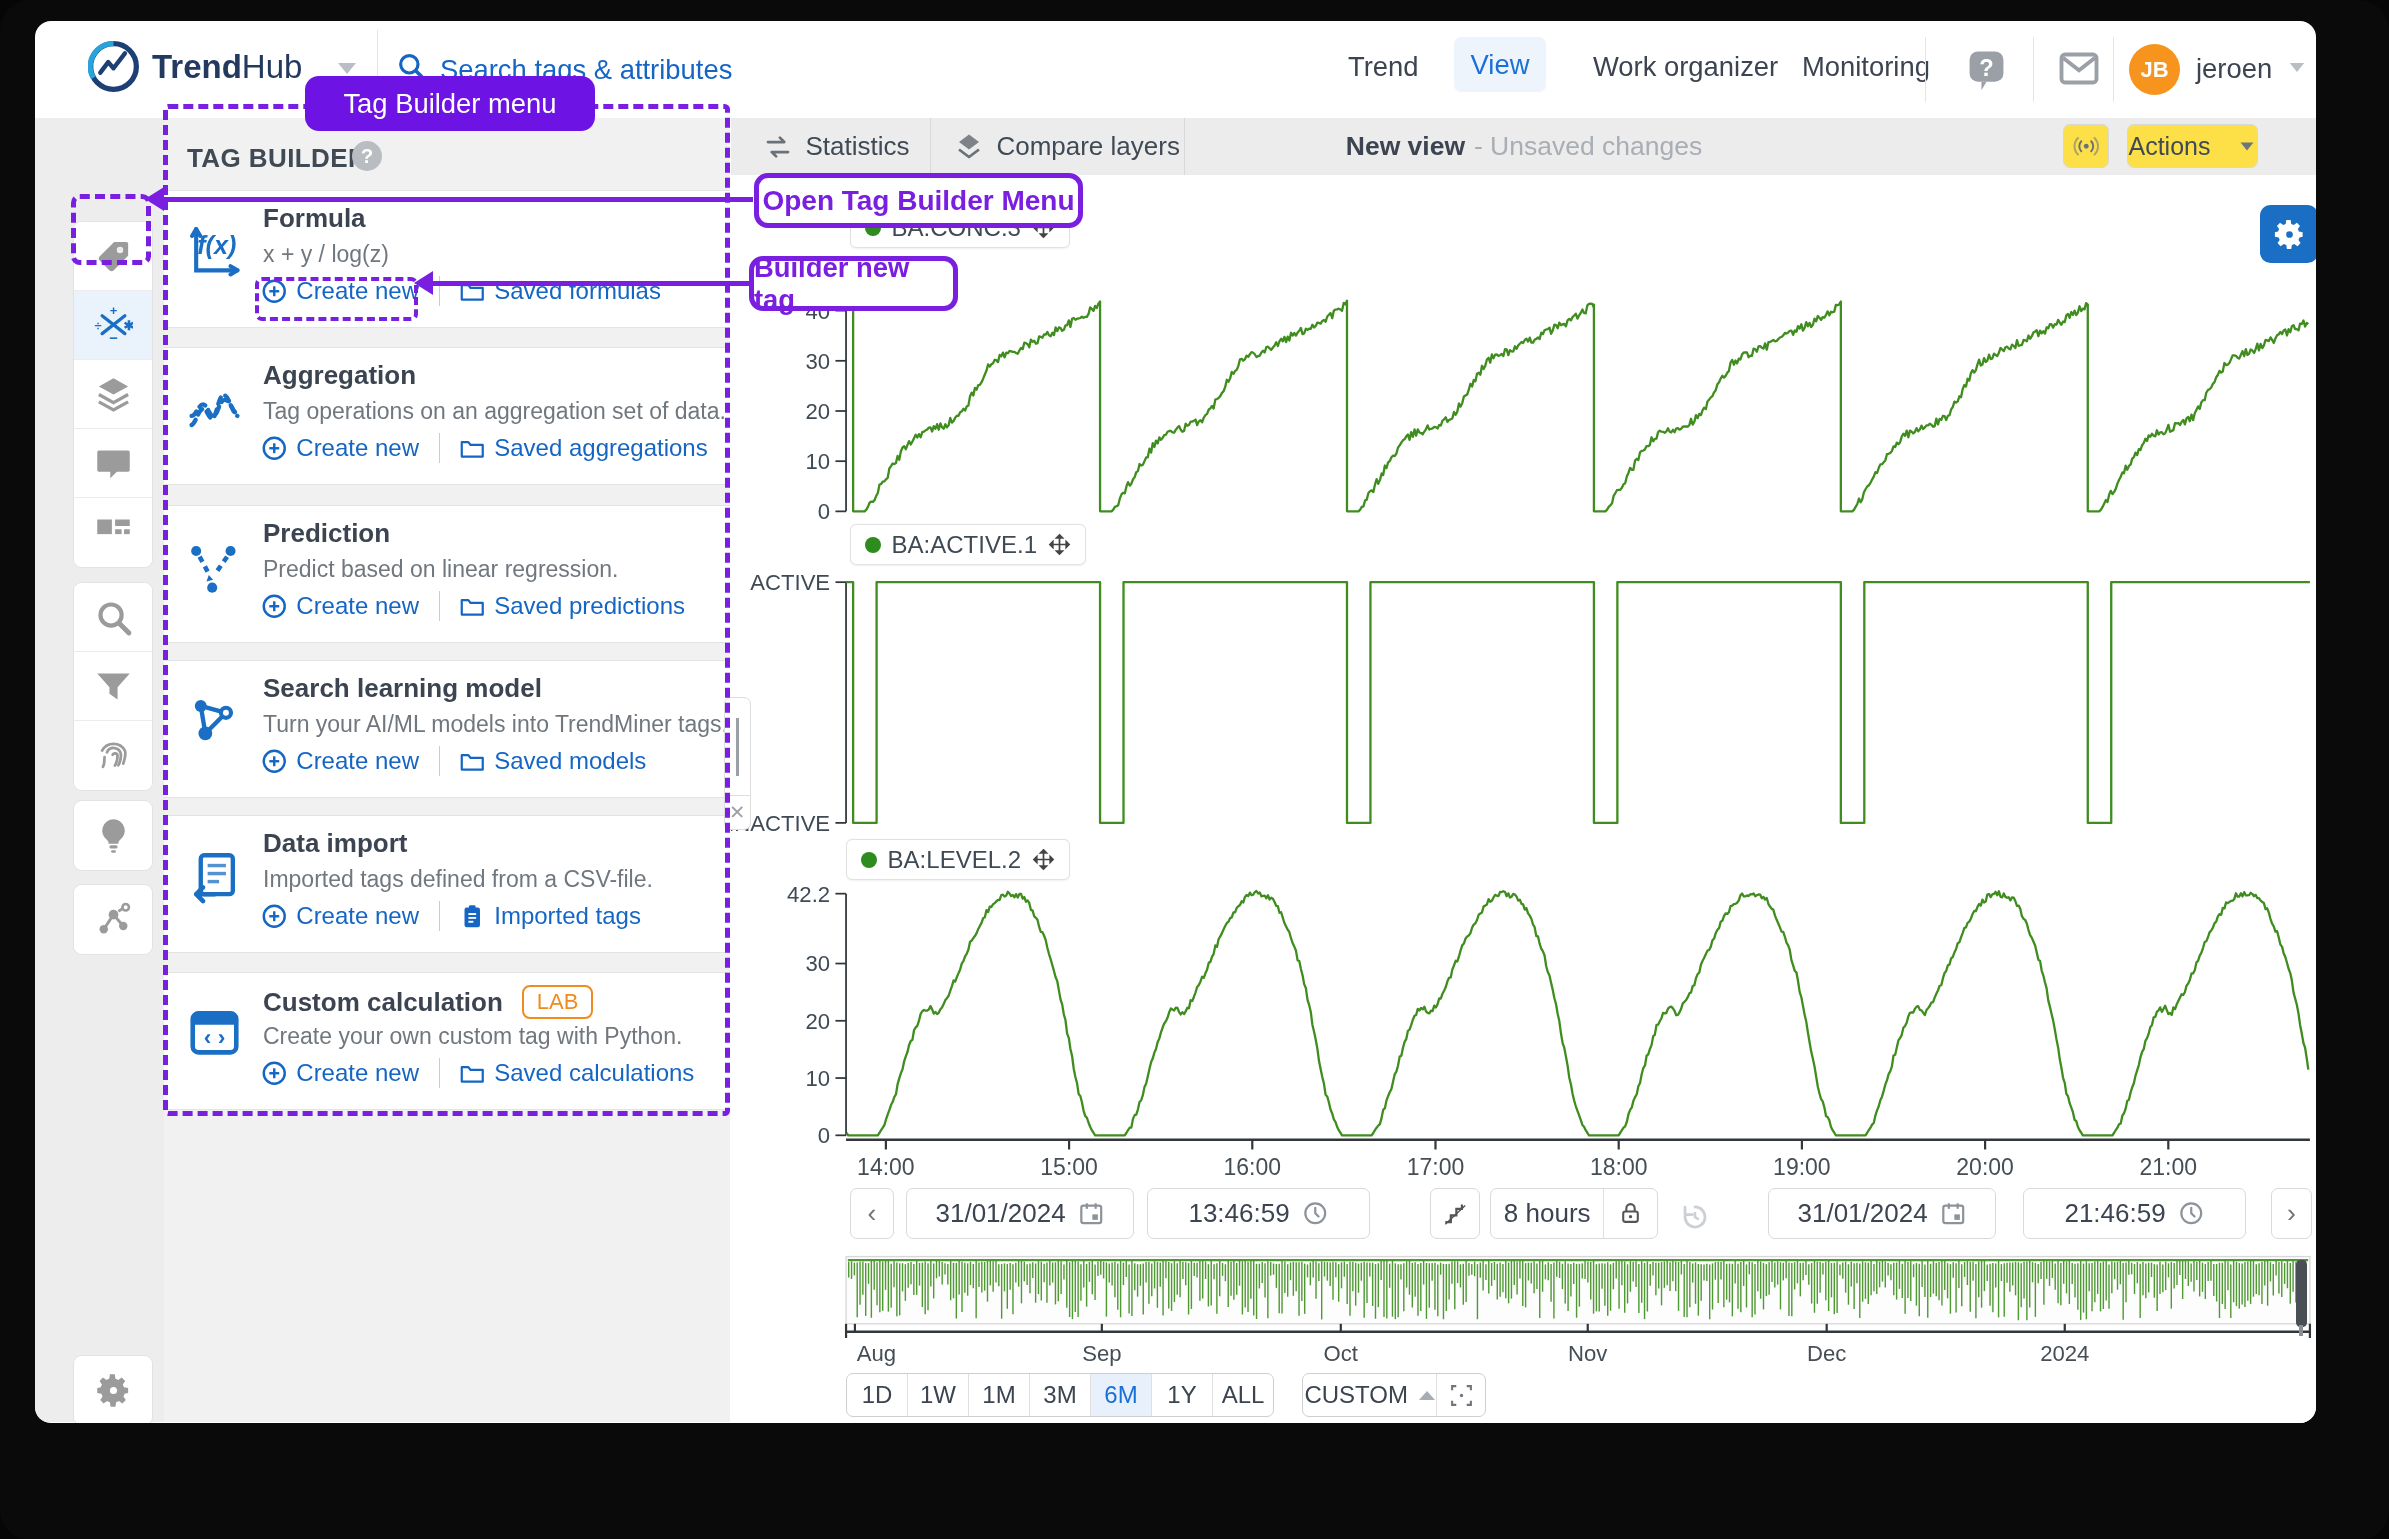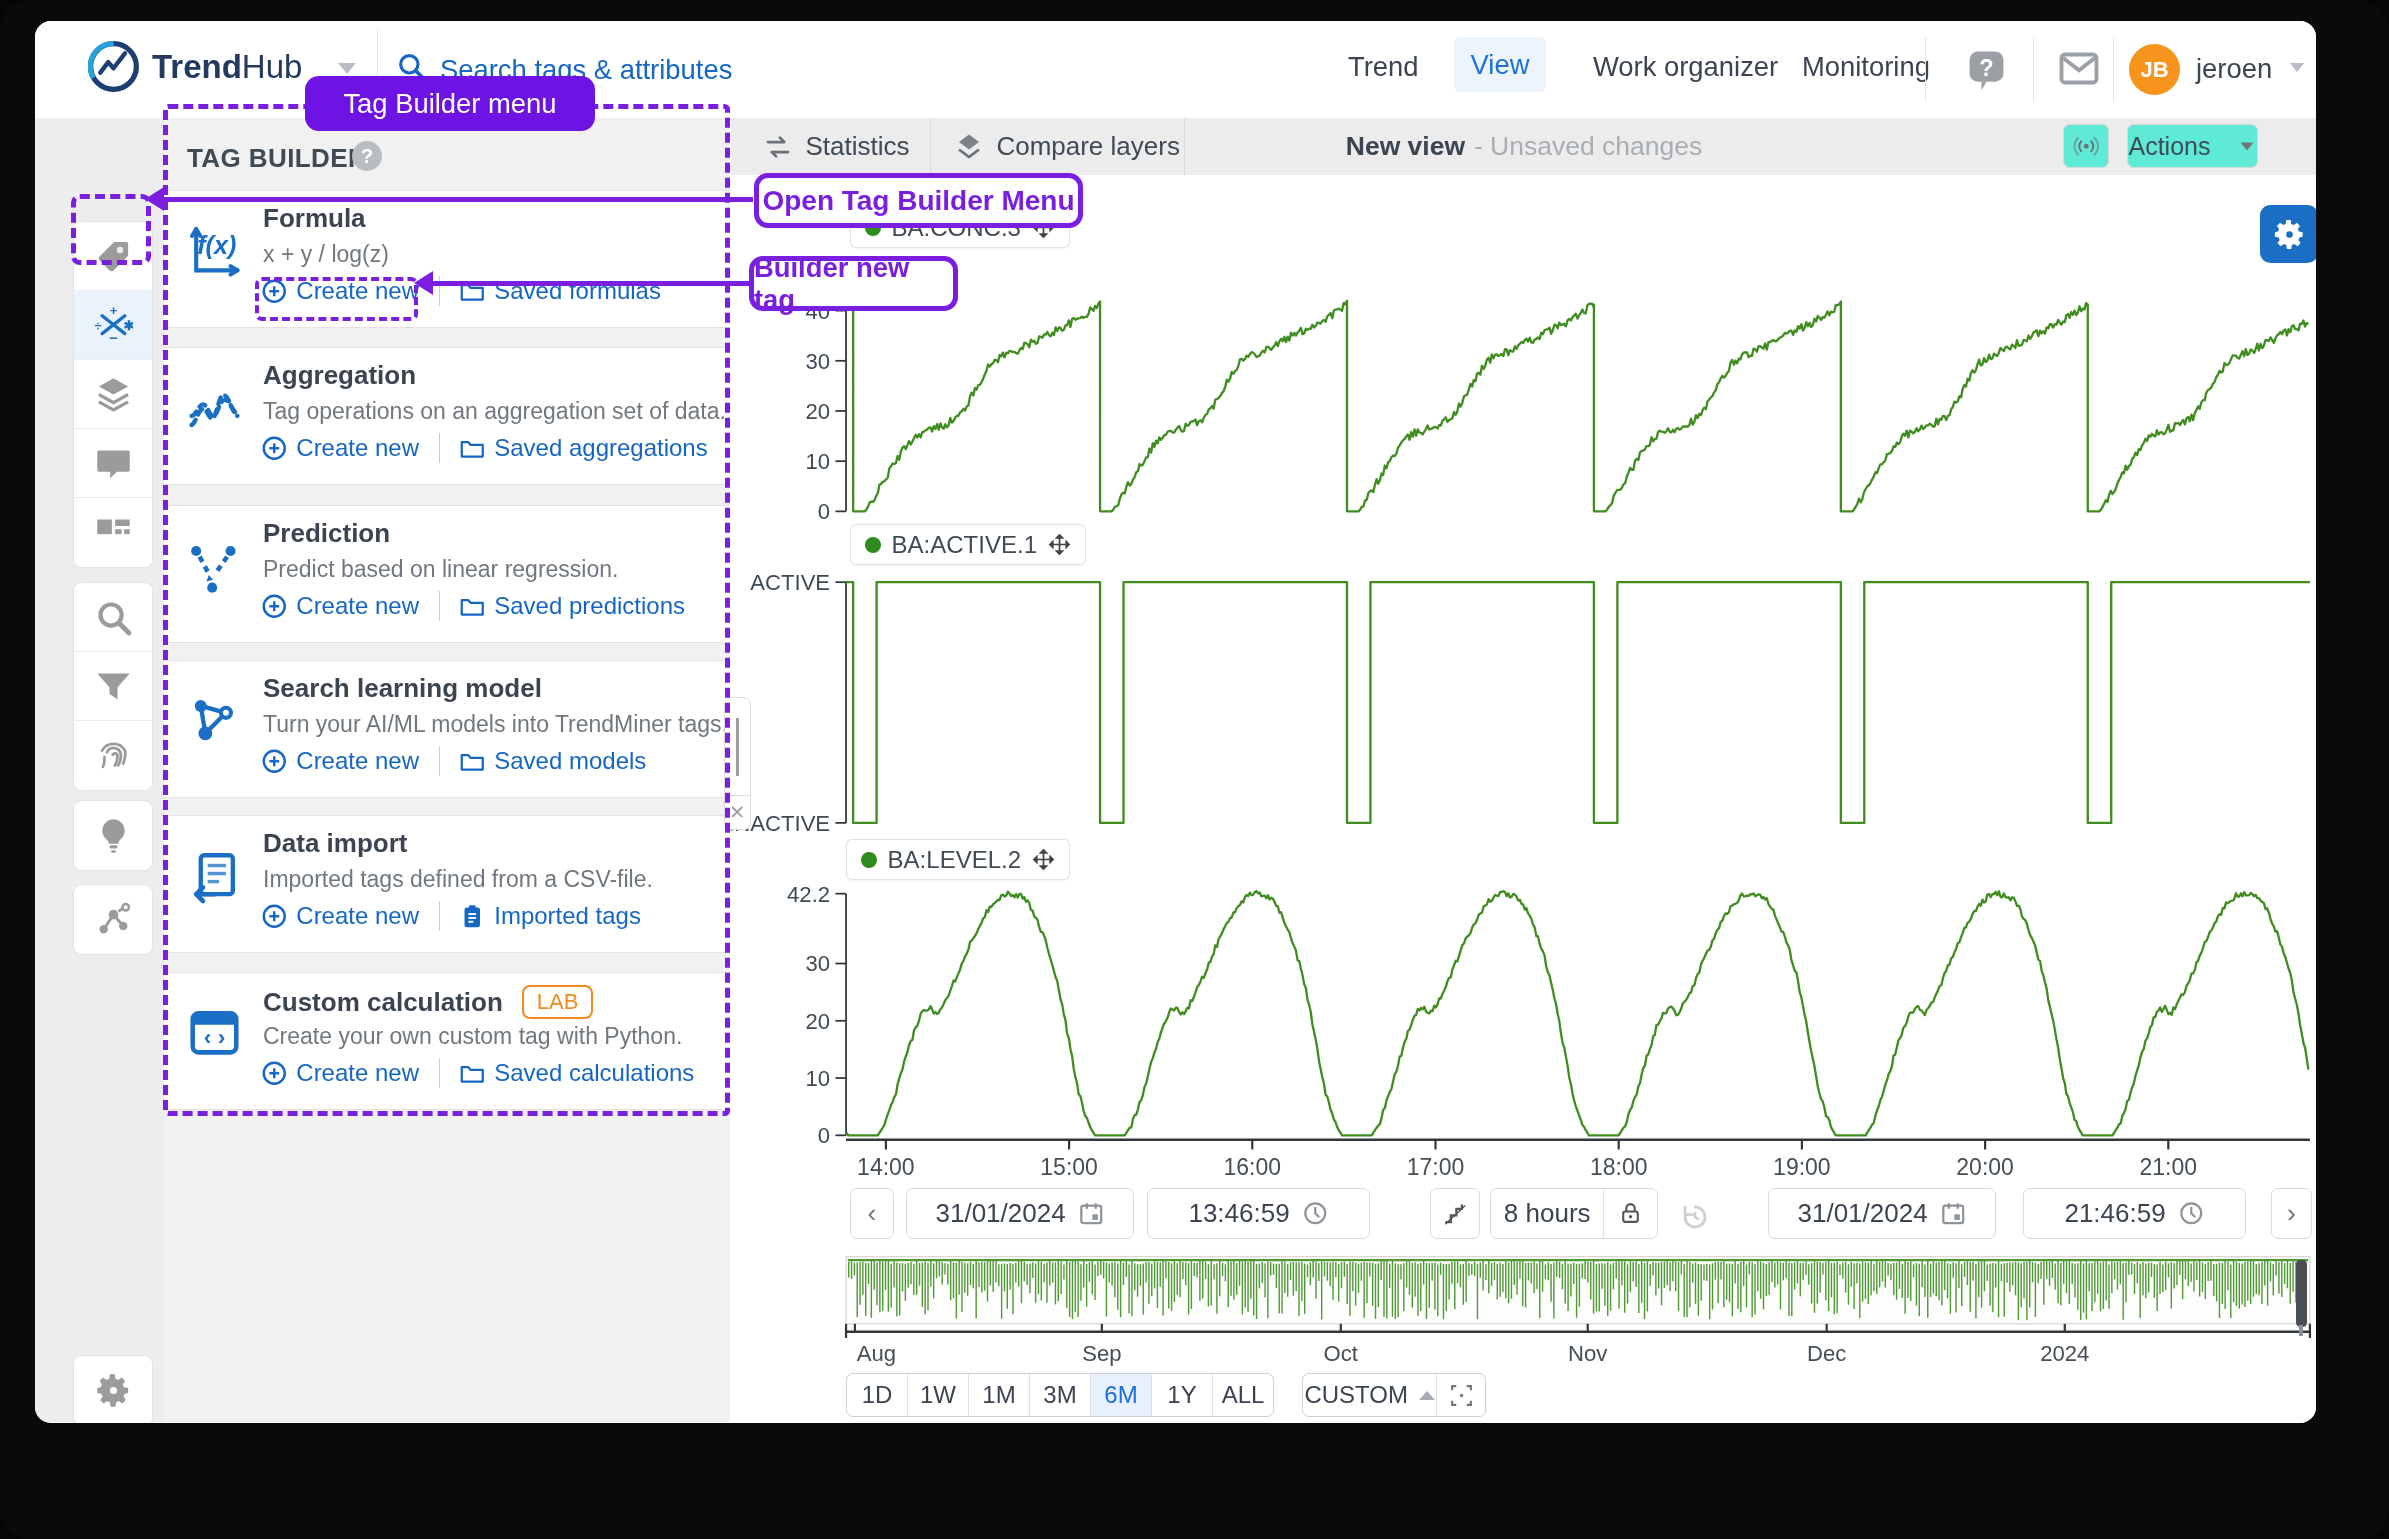--- a/index.html
+++ b/index.html
@@ -1,20 +1,20 @@
 <!DOCTYPE html>
 <html style="font-size:14px"><head>
 <meta charset="utf-8">
 <style>
   html,body{margin:0;padding:0;background:#060606;}
   body{width:2389px;height:1540px;position:relative;font-family:"Liberation Sans",sans-serif;-webkit-font-smoothing:antialiased;}
   .frame{position:absolute;inset:0;background:#0a0a0a;border-radius:30px;}
   .app{position:absolute;left:35px;top:21px;width:2281px;height:1402px;background:#fff;border-radius:16px;overflow:hidden;}
   
-  .topbar{position:absolute;left:0;top:0;width:100%;height:97px;background:#fff;}
+  .topbar{position:absolute;left:0;top:0;width:100%;height:97px;background:#fff;border-radius:28px;}
   .logo-ic{position:absolute;left:53px;top:19.5px;width:51px;height:51px;}
   .logo-text{position:absolute;left:117px;top:26.5px;font-size:33px;color:#24395f;}
   .logo-text b{font-weight:700;}
   .caret{width:0;height:0;border-left:9.7px solid transparent;border-right:9.7px solid transparent;border-top:11.5px solid #b9bec4;display:inline-block;}
   .logo-caret{position:absolute;left:303px;top:42px;}
   .tb-div{position:absolute;top:8.8px;width:0.9px;height:81px;background:#e3e5e8;}
   .search-ic{position:absolute;left:361px;top:30px;width:32px;height:32px;color:#1566c4;}
   .search-text{position:absolute;left:405px;top:33px;font-size:27.4px;color:#1566c4;}
   .nav-item{position:absolute;top:30px;font-size:27.4px;color:#3b4450;}
   .nav-active{position:absolute;left:1419px;top:16px;width:92px;height:55px;background:#eef4fc;border-radius:7px;color:#1b70d8;font-size:27.4px;display:flex;align-items:center;justify-content:center;}
@@ -48,21 +48,21 @@
   .rz-line{width:2.7px;height:58px;background:#9aa0a6;}
   .rz-x{width:26.5px;height:34px;background:#fff;border:0.9px solid #ddd;border-top:none;border-radius:0 0 7px 7px;display:flex;align-items:center;justify-content:center;color:#9aa0a6;font-size:19.5px;box-sizing:border-box;}
   
   .toolbar{position:absolute;left:696px;top:97px;width:1586px;height:57px;background:#ececec;}
   .tool-item{position:absolute;top:0;height:57px;display:flex;align-items:center;gap:12.4px;font-size:26px;color:#3f4a55;}
   .tool-item svg{width:30px;height:30px;color:#6b7178;}
   .tool-div{position:absolute;top:0;width:0.9px;height:57px;background:#d9d9d9;}
   .view-title{position:absolute;left:0;top:0;width:100%;height:57px;display:flex;align-items:center;justify-content:center;font-size:26.5px;pointer-events:none;}
   .view-title .t1{font-weight:700;color:#3b4450;}
   .view-title .t2{color:#a8aeb4;margin-left:8.8px;}
-  .tool-btn{position:absolute;top:6.2px;height:44px;background:#5eead4;border:0.9px solid #d8d8d8;border-radius:7px;display:flex;align-items:center;justify-content:center;gap:28px;font-size:25px;color:#3f4a55;box-sizing:border-box;}
+  .tool-btn{position:absolute;top:6.2px;height:44px;background:#fde047;border:0.9px solid #d8d8d8;border-radius:7px;display:flex;align-items:center;justify-content:center;gap:28px;font-size:25px;color:#3f4a55;box-sizing:border-box;}
   
   .charts{position:absolute;left:696px;top:154px;width:1586px;height:1248px;background:#fff;}
   .chip{position:absolute;background:#fff;border:0.9px solid #e1e1e1;border-radius:6.2px;height:39px;display:flex;align-items:center;gap:10.6px;padding:0 14px;font-size:24px;color:#3f4a55;box-shadow:0 0.9px 1.8px rgba(0,0,0,.06);}
   .chip .dot{width:16px;height:16px;border-radius:50%;background:#2e8b1e;}
   .chip svg{width:23px;height:23px;color:#444;}
   .gear-btn{position:absolute;left:1529px;top:30px;width:58px;height:58px;background:#1a6fc4;border-radius:10.6px;display:flex;align-items:center;justify-content:center;color:#fff;}
   .gear-btn svg{width:35px;height:35px;}
   
   .ctl{position:absolute;height:51px;background:#fff;border:0.9px solid #d9d9d9;border-radius:7px;display:flex;align-items:center;justify-content:center;gap:12.4px;font-size:26px;color:#3b4450;box-sizing:border-box;}
   .ctl svg{width:26.5px;height:26.5px;color:#8d939a;}

